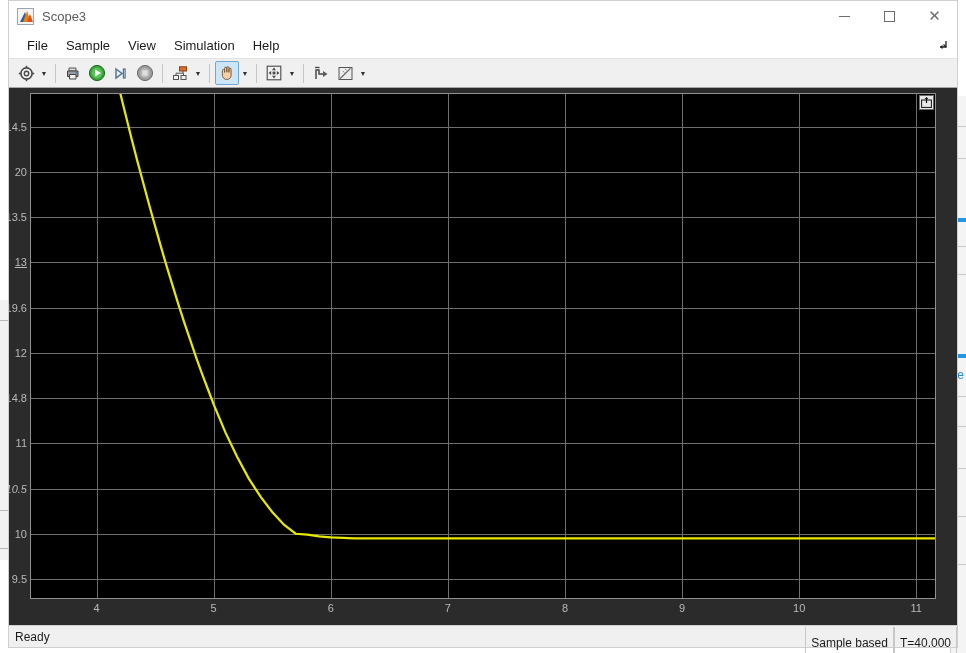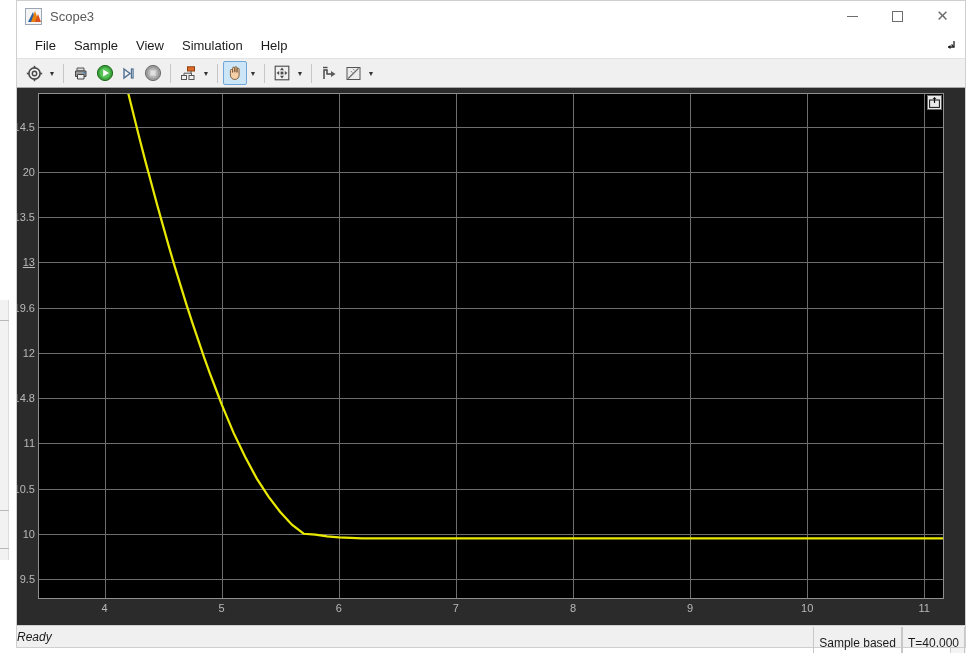--- a/index.html
+++ b/index.html
@@ -28,21 +28,21 @@
     font-size: 12px; color: #1f8ce0; font-family: "Liberation Sans", sans-serif;
     letter-spacing: -0.5px; overflow: hidden; white-space: nowrap;
   }
 
   
   .window {
     position: absolute; left: 8px; top: 0px;
     width: 950px; height: 648px;
     background: #ffffff;
     border: 1px solid #cfcfcf;
-    display: flex; flex-direction: column; margin-left: 8px;
+    display: flex; flex-direction: column;
   }
 
   
   .titlebar {
     height: 31px; min-height: 31px; background: #ffffff;
     display: flex; align-items: center; position: relative;
   }
   .title-icon {
     width: 17px; height: 17px; margin-left: 8px; margin-right: 8px;
     background: #f4f4f4; border: 1px solid #9aa6b4;
@@ -131,22 +131,22 @@
     font-size: 9px; color: #111;
   }
 
   
   .statusbar {
     height: 22px; min-height: 22px; background: #f0f0f0;
     border-top: 1px solid #cfcfcf;
     display: flex; align-items: stretch; position: relative;
   }
   .status-ready {
-    flex: 1 1 auto; display: flex; align-items: center; 
-    font-size: 12px; color: #1b1b1b; font-style: italic;
+    flex: 1 1 auto; display: flex; align-items: center; padding-left: 6px;
+    font-size: 12px; color: #1b1b1b;
   }
   .status-cell {
     display: flex; align-items: center; padding: 16px 5px;
     font-size: 12px; color: #1b1b1b;
     border-left: 1px solid #c8c8c8; border-right: 1px solid #c8c8c8;
     margin: 1px 0 1px 0;
   }
 </style>
 </head>
 <body>
@@ -343,21 +343,21 @@
           <div class="gridline-v" style="left: 33.1606%;"></div>
           <div class="gridline-v" style="left: 46.114%;"></div>
           <div class="gridline-v" style="left: 59.0674%;"></div>
           <div class="gridline-v" style="left: 72.0207%;"></div>
           <div class="gridline-v" style="left: 84.9741%;"></div>
           <div class="gridline-v" style="left: 97.9275%;"></div>
         </div>
       <div id="ylabels">
           <div class="ytick-label" style="top: 96.2298%;">9.5</div>
           <div class="ytick-label" style="top: 87.2531%;">10</div>
-          <div class="ytick-label" style="top: 78.2765%;">10.5</div>
+          <div class="ytick-label" style="top: 78.2765%; font-style: italic;">10.5</div>
           <div class="ytick-label" style="top: 69.2998%;">11</div>
           <div class="ytick-label" style="top: 60.3232%;">14.8</div>
           <div class="ytick-label" style="top: 51.3465%;">12</div>
           <div class="ytick-label" style="top: 42.3698%;">19.6</div>
           <div class="ytick-label" style="top: 33.3932%; text-decoration: underline;">13</div>
           <div class="ytick-label" style="top: 24.4165%;">13.5</div>
           <div class="ytick-label" style="top: 15.4399%;">20</div>
           <div class="ytick-label" style="top: 6.4632%;">14.5</div>
         </div>
       <div id="xlabels">

